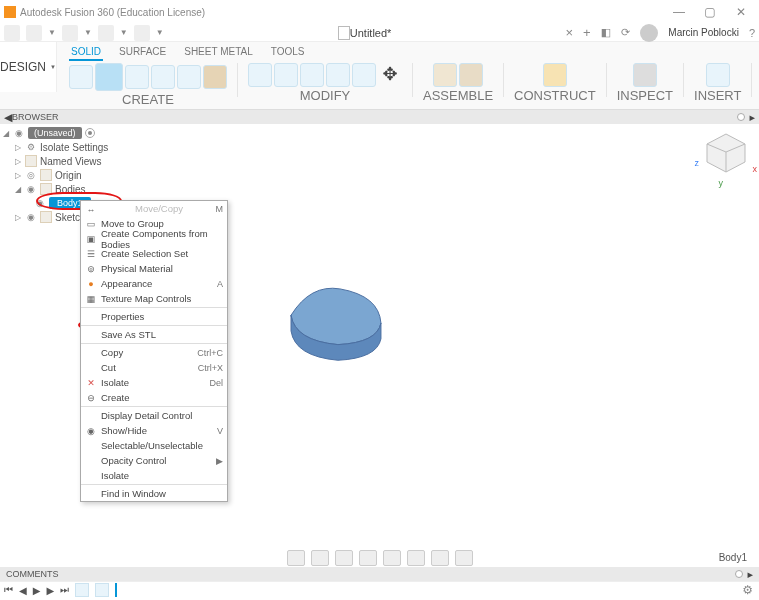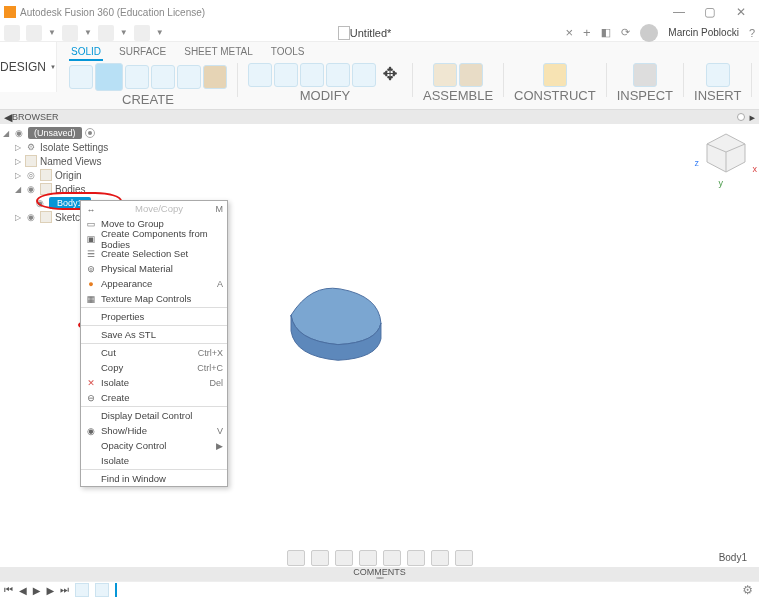--- a/index.html
+++ b/index.html
@@ -50,21 +50,21 @@
   .ctxmenu .mlabel { flex: 1; color: #444; }
   .ctxmenu .mshort { color: #777; font-size: 9px; }
   .ctxmenu .msep { height: 1px; background: #ddd; margin: 1px 0; }
   .ctxmenu .mrow.disabled .mlabel { color: #bbb; padding-left: 34px; }
   .viewcube { position: absolute; right: 10px; top: 6px; width: 46px; height: 46px; }
   .shape { position: absolute; left: 280px; top: 160px; width: 110px; height: 88px; }
   .shape svg { width: 100%; height: 100%; }
   .viewbar { position: absolute; bottom: 32px; left: 50%; transform: translateX(-50%); display: flex; gap: 6px; align-items: center; }
   .viewbar .vb { width: 18px; height: 16px; background: #eee; border: 1px solid #ccc; border-radius: 2px; }
   .bodytext { position: absolute; right: 12px; bottom: 35px; font-size: 10px; color: #555; }
-  .commentsbar { position: absolute; bottom: 17px; left: 0; right: 0; height: 14px; background: #e9e9e9; display: flex; align-items: center; padding: 0 6px; flex-direction: column; }
+  .commentsbar { position: absolute; bottom: 17px; left: 0; right: 0; height: 14px; background: #e9e9e9; display: flex; align-items: center; padding: 0 6px; }
   .commentsbar .lbl { font-size: 9px; color: #555; flex: 1; }
   .commentsbar .dot { width: 8px; height: 8px; border-radius: 50%; background: #fff; border: 1px solid #aaa; }
   .timeline { position: absolute; bottom: 0; left: 0; right: 0; height: 17px; background: #fff; border-top: 1px solid #eee; display: flex; align-items: center; gap: 6px; padding: 0 4px; }
   .timeline .tb { font-size: 10px; color: #555; }
   .timeline .slot { width: 14px; height: 14px; background: #e8f4fb; border: 1px solid #cce3f0; }
   .timeline .gear2 { position: absolute; right: 6px; font-size: 12px; color: #888; }
   .axis { position: absolute; font-size: 9px; }
 </style>
 </head>
 <body>
@@ -275,46 +275,50 @@
         <span class="mlabel">Properties</span>
       </div>
     <div class="msep"></div>
     <div class="mrow">
         <span class="micon"></span>
         <span class="mlabel">Save As STL</span>
       </div>
     <div class="msep"></div>
     <div class="mrow">
         <span class="micon"></span>
+        <span class="mlabel">Copy</span>
+        <span class="mshort">Ctrl+C</span>
+      </div>
+    <div class="mrow">
+        <span class="micon"></span>
         <span class="mlabel">Cut</span>
         <span class="mshort">Ctrl+X</span>
-      </div>
-    <div class="mrow">
-        <span class="micon"></span>
-        <span class="mlabel">Copy</span>
-        <span class="mshort">Ctrl+C</span>
       </div>
     <div class="mrow">
         <span class="micon" style="color:#d9534f;">✕</span>
         <span class="mlabel">Isolate</span>
         <span class="mshort">Del</span>
       </div>
     <div class="mrow">
         <span class="micon">⊖</span>
         <span class="mlabel">Create</span>
       </div>
     <div class="msep"></div>
     <div class="mrow">
         <span class="micon"></span>
         <span class="mlabel">Display Detail Control</span>
       </div>
     <div class="mrow">
         <span class="micon">◉</span>
         <span class="mlabel">Show/Hide</span>
         <span class="mshort">V</span>
+      </div>
+    <div class="mrow">
+        <span class="micon"></span>
+        <span class="mlabel">Selectable/Unselectable</span>
       </div>
     <div class="mrow">
         <span class="micon"></span>
         <span class="mlabel">Opacity Control</span>
         <span class="mshort">▶</span>
       </div>
     <div class="mrow">
         <span class="micon"></span>
         <span class="mlabel">Isolate</span>
       </div>

